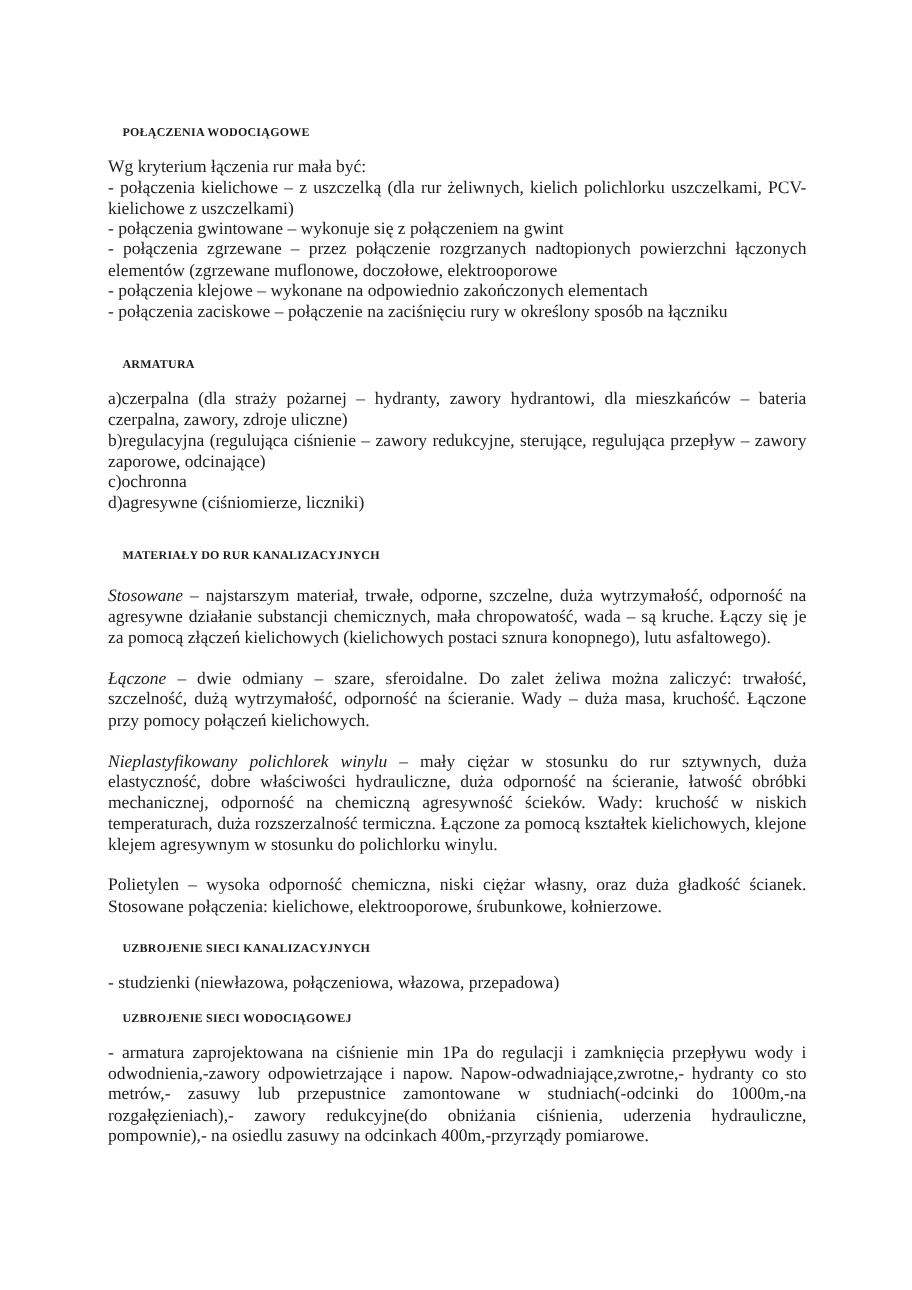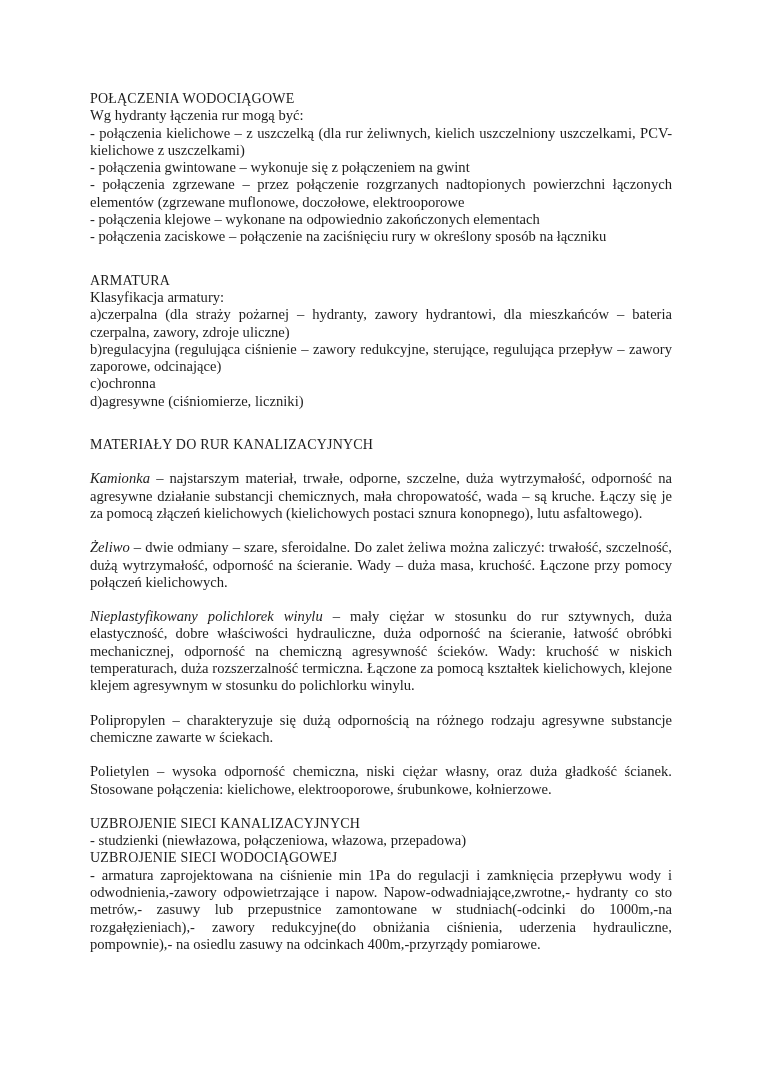--- a/index.html
+++ b/index.html
@@ -15,61 +15,59 @@
   .page {
     position: absolute;
     left: 90px;
     top: 90px;
     width: 582px;
     font-size: 14.6px;
     line-height: 17.3px;
     text-align: justify;
   }
   .h {
-    font-weight: normal;
-    margin: 0;
-    font-size: 14px;
+    font-weight: bold;
+    margin: 12px;
+    font-size: 10px;
     line-height: 17.3px;
     text-align: left;
     letter-spacing: 0.2px;
   }
   .t { margin: 0; }
   .i { font-style: italic; }
   .gap   { margin-top: 17px; }
   .gap-lg{ margin-top: 26px; }
 </style>
 </head>
 <body>
 
 <div class="page">
 
   <h1 class="h">POŁĄCZENIA WODOCIĄGOWE</h1>
-  <p class="t">Wg hydranty łączenia rur mogą być:</p>
-  <p class="t">- połączenia kielichowe – z uszczelką (dla rur żeliwnych, kielich uszczelniony uszczelkami, PCV- kielichowe z uszczelkami)</p>
+  <p class="t">Wg kryterium łączenia rur mała być:</p>
+  <p class="t">- połączenia kielichowe – z uszczelką (dla rur żeliwnych, kielich polichlorku uszczelkami, PCV- kielichowe z uszczelkami)</p>
   <p class="t">- połączenia gwintowane – wykonuje się z połączeniem na gwint</p>
   <p class="t">- połączenia zgrzewane – przez połączenie rozgrzanych nadtopionych powierzchni łączonych elementów (zgrzewane muflonowe, doczołowe, elektrooporowe</p>
   <p class="t">- połączenia klejowe – wykonane na odpowiednio zakończonych elementach</p>
   <p class="t">- połączenia zaciskowe – połączenie na zaciśnięciu rury w określony sposób na łączniku</p>
 
   <h1 class="h gap-lg">ARMATURA</h1>
-  <p class="t">Klasyfikacja armatury:</p>
   <p class="t">a)czerpalna (dla straży pożarnej – hydranty, zawory hydrantowi, dla mieszkańców – bateria czerpalna, zawory, zdroje uliczne)</p>
   <p class="t">b)regulacyjna (regulująca ciśnienie – zawory redukcyjne, sterujące, regulująca przepływ – zawory zaporowe, odcinające)</p>
   <p class="t">c)ochronna</p>
   <p class="t">d)agresywne (ciśniomierze, liczniki)</p>
 
   <h1 class="h gap-lg">MATERIAŁY DO RUR KANALIZACYJNYCH</h1>
 
-  <p class="t gap"><span class="i">Kamionka</span><span> – najstarszym materiał, trwałe, odporne, szczelne, duża wytrzymałość, odporność na agresywne działanie substancji chemicznych, mała chropowatość, wada – są kruche. Łączy się je za pomocą złączeń kielichowych (kielichowych postaci sznura konopnego), lutu asfaltowego).</span></p>
+  <p class="t gap"><span class="i">Stosowane</span><span> – najstarszym materiał, trwałe, odporne, szczelne, duża wytrzymałość, odporność na agresywne działanie substancji chemicznych, mała chropowatość, wada – są kruche. Łączy się je za pomocą złączeń kielichowych (kielichowych postaci sznura konopnego), lutu asfaltowego).</span></p>
 
-  <p class="t gap"><span class="i">Żeliwo</span><span> – dwie odmiany – szare, sferoidalne. Do zalet żeliwa można zaliczyć: trwałość, szczelność, dużą wytrzymałość, odporność na ścieranie. Wady – duża masa, kruchość. Łączone przy pomocy połączeń kielichowych.</span></p>
+  <p class="t gap"><span class="i">Łączone</span><span> – dwie odmiany – szare, sferoidalne. Do zalet żeliwa można zaliczyć: trwałość, szczelność, dużą wytrzymałość, odporność na ścieranie. Wady – duża masa, kruchość. Łączone przy pomocy połączeń kielichowych.</span></p>
 
   <p class="t gap"><span class="i">Nieplastyfikowany polichlorek winylu</span><span> – mały ciężar w stosunku do rur sztywnych, duża elastyczność, dobre właściwości hydrauliczne, duża odporność na ścieranie, łatwość obróbki mechanicznej, odporność na chemiczną agresywność ścieków. Wady: kruchość w niskich temperaturach, duża rozszerzalność termiczna. Łączone za pomocą kształtek kielichowych, klejone klejem agresywnym w stosunku do polichlorku winylu.</span></p>
 
-  <p class="t gap">Polipropylen – charakteryzuje się dużą odpornością na różnego rodzaju agresywne substancje chemiczne zawarte w ściekach.</p>
 
   <p class="t gap">Polietylen – wysoka odporność chemiczna, niski ciężar własny, oraz duża gładkość ścianek. Stosowane połączenia: kielichowe, elektrooporowe, śrubunkowe, kołnierzowe.</p>
 
   <h1 class="h gap">UZBROJENIE SIECI KANALIZACYJNYCH</h1>
   <p class="t">- studzienki (niewłazowa, połączeniowa, włazowa, przepadowa)</p>
 
   <h1 class="h">UZBROJENIE SIECI WODOCIĄGOWEJ</h1>
   <p class="t">- armatura zaprojektowana na ciśnienie min 1Pa do regulacji i zamknięcia przepływu wody i odwodnienia,-zawory odpowietrzające i napow. Napow-odwadniające,zwrotne,- hydranty co sto metrów,- zasuwy lub przepustnice zamontowane w studniach(-odcinki do 1000m,-na rozgałęzieniach),- zawory redukcyjne(do obniżania ciśnienia, uderzenia hydrauliczne, pompownie),- na osiedlu zasuwy na odcinkach 400m,-przyrządy pomiarowe.</p>
 
 </div>

